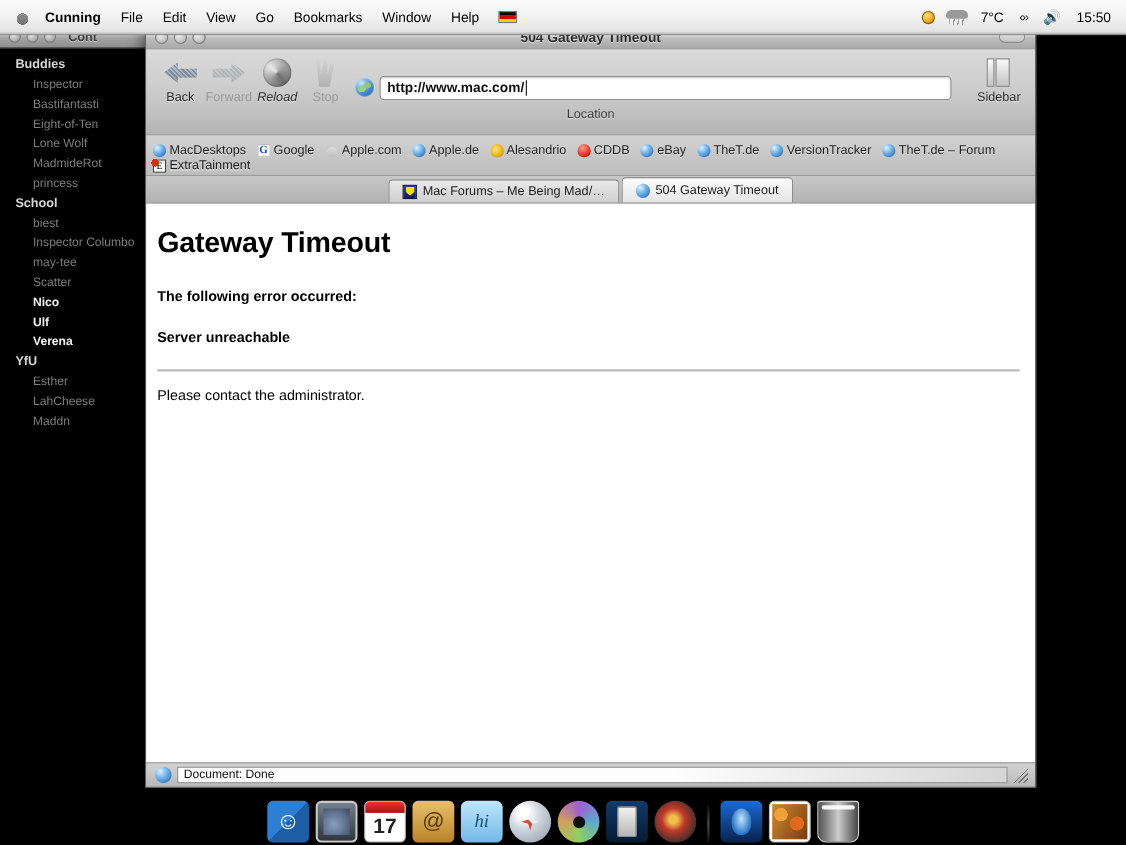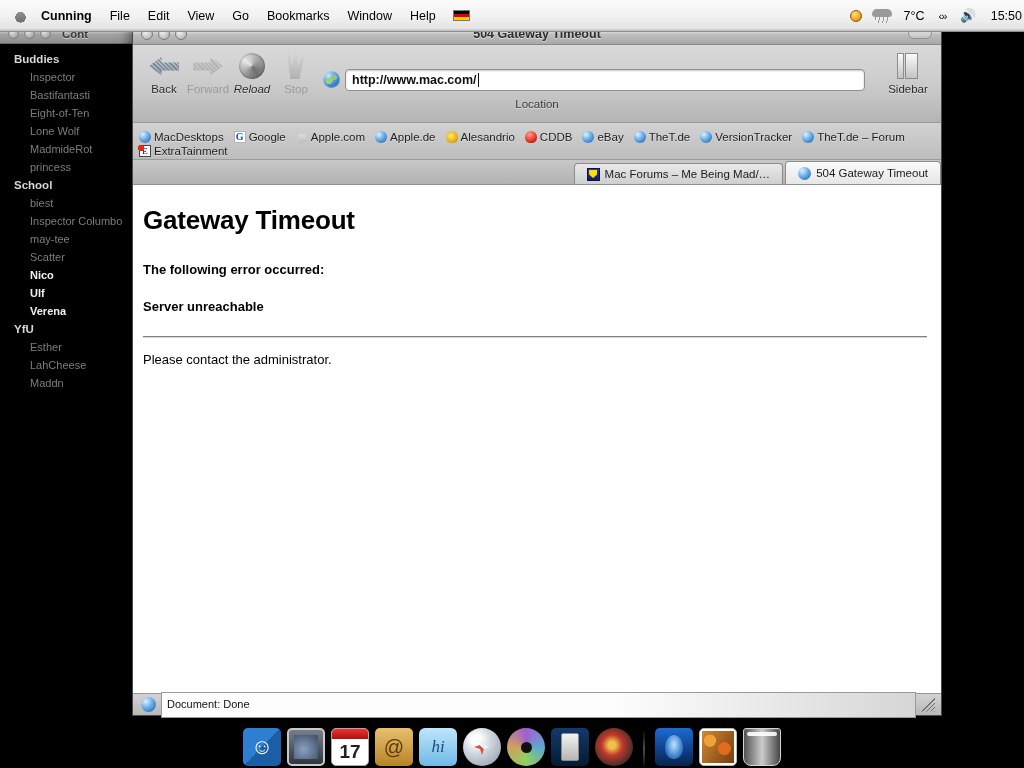--- a/index.html
+++ b/index.html
@@ -25,21 +25,21 @@
   .apple-glyph {
     width:13px; height:15px; display:block;
     background:linear-gradient(#9a9a9a,#6f6f6f);
     -webkit-mask:radial-gradient(circle at 50% 62%, #000 46%, transparent 47%);
   }
   .mb-item { padding:1px 9px; line-height:16px; white-space:nowrap; cursor:default; }
   .mb-item.app { font-weight:bold; padding-left:2px; }
   .mb-flag { margin-left:8px; width:17px; height:11px; display:inline-block;
              background:linear-gradient(to bottom,#000 0 33%, #d00 33% 66%, #fc0 66% 100%);
              border:1px solid #777; }
-  .mb-right { margin-left:auto; display:flex; align-items:center; gap:10px; }
+  .mb-right { margin-left:auto; display:flex; align-items:center; gap:10px; padding-right:12px; }
   .mb-right .mb-item { padding:0 2px; }
   .dot-orange { width:12px; height:12px; border-radius:50%;
                 background:radial-gradient(circle at 35% 30%, #ffe27a, #f5a623 60%, #a96a05);
                 border:1px solid #8a5a00; display:inline-block; }
   .weather-ico { position:relative; width:20px; height:14px; display:inline-block; }
   .weather-ico .cloud { position:absolute; left:0; top:0; width:20px; height:8px;
      background:#9a9a9a; border-radius:5px 5px 3px 3px; }
   .weather-ico .rain { position:absolute; left:3px; top:8px; width:14px; height:6px;
      background:repeating-linear-gradient(100deg,#9a9a9a 0 1px, transparent 1px 4px); }
   .bt-ico { font-size:11px; letter-spacing:-1px; }
@@ -191,21 +191,21 @@
   .ic-extra { background:#fff; border:1px solid #444; color:#000; font-size:9px; line-height:10px;
     text-align:center; font-family:"Liberation Serif", serif; position:relative; }
   .ic-extra::before { content:""; position:absolute; left:-3px; top:-2px; width:8px; height:8px;
     background:radial-gradient(circle,#e02a16 0 60%, transparent 61%); }
 
   
   #tabbar {
     height:25px; position:relative;
     background:linear-gradient(to bottom,#c8c8c8,#b2b2b2);
     border-bottom:1px solid #8f8f8f;
-    display:flex; align-items:flex-end; justify-content:flex-end;
+    display:flex; align-items:flex-end; justify-content:center;
   }
   .tab {
     height:21px; display:flex; align-items:center; gap:5px;
     padding:0 12px; font-size:11.5px; color:#1b1b1b; white-space:nowrap;
     border:1px solid #8c8c8c; border-bottom:none; border-radius:4px 4px 0 0;
     max-width:230px; overflow:hidden; cursor:default;
   }
   .tab.inactive { background:linear-gradient(to bottom,#e9e9e9,#cfcfcf); margin-right:2px; }
   .tab.active { background:linear-gradient(to bottom,#fbfbfb,#e6e6e6); height:23px; font-weight:normal; }
   .tab-ico { width:13px; height:13px; flex:0 0 13px; }
@@ -227,21 +227,21 @@
 
   
   #statusbar {
     height:22px; display:flex; align-items:center; gap:5px; padding:0 4px;
     background:linear-gradient(to bottom,#d3d3d3,#b8b8b8);
     border-top:1px solid #959595; position:relative;
   }
   .sb-globe { width:15px; height:15px; border-radius:50%; margin-left:4px;
     background:radial-gradient(circle at 32% 28%, #dff0ff 0%, #74b6ea 40%, #2a6fba 85%); }
   #status-field {
-    flex:1; height:26px; background:linear-gradient(to right,#fdfdfd 0 60%, #d6d6d6 100%);
+    flex:1; height:15px; background:linear-gradient(to right,#fdfdfd 0 60%, #d6d6d6 100%);
     border:1px solid #9a9a9a; font-size:11px; color:#111; padding:0 5px; line-height:13px;
     display:flex; align-items:center;
   }
   #grow {
     width:14px; height:14px; margin-right:2px;
     background:repeating-linear-gradient(-45deg,#6f6f6f 0 1px, transparent 1px 3px);
     clip-path:polygon(100% 0, 100% 100%, 0 100%);
   }
 
   

